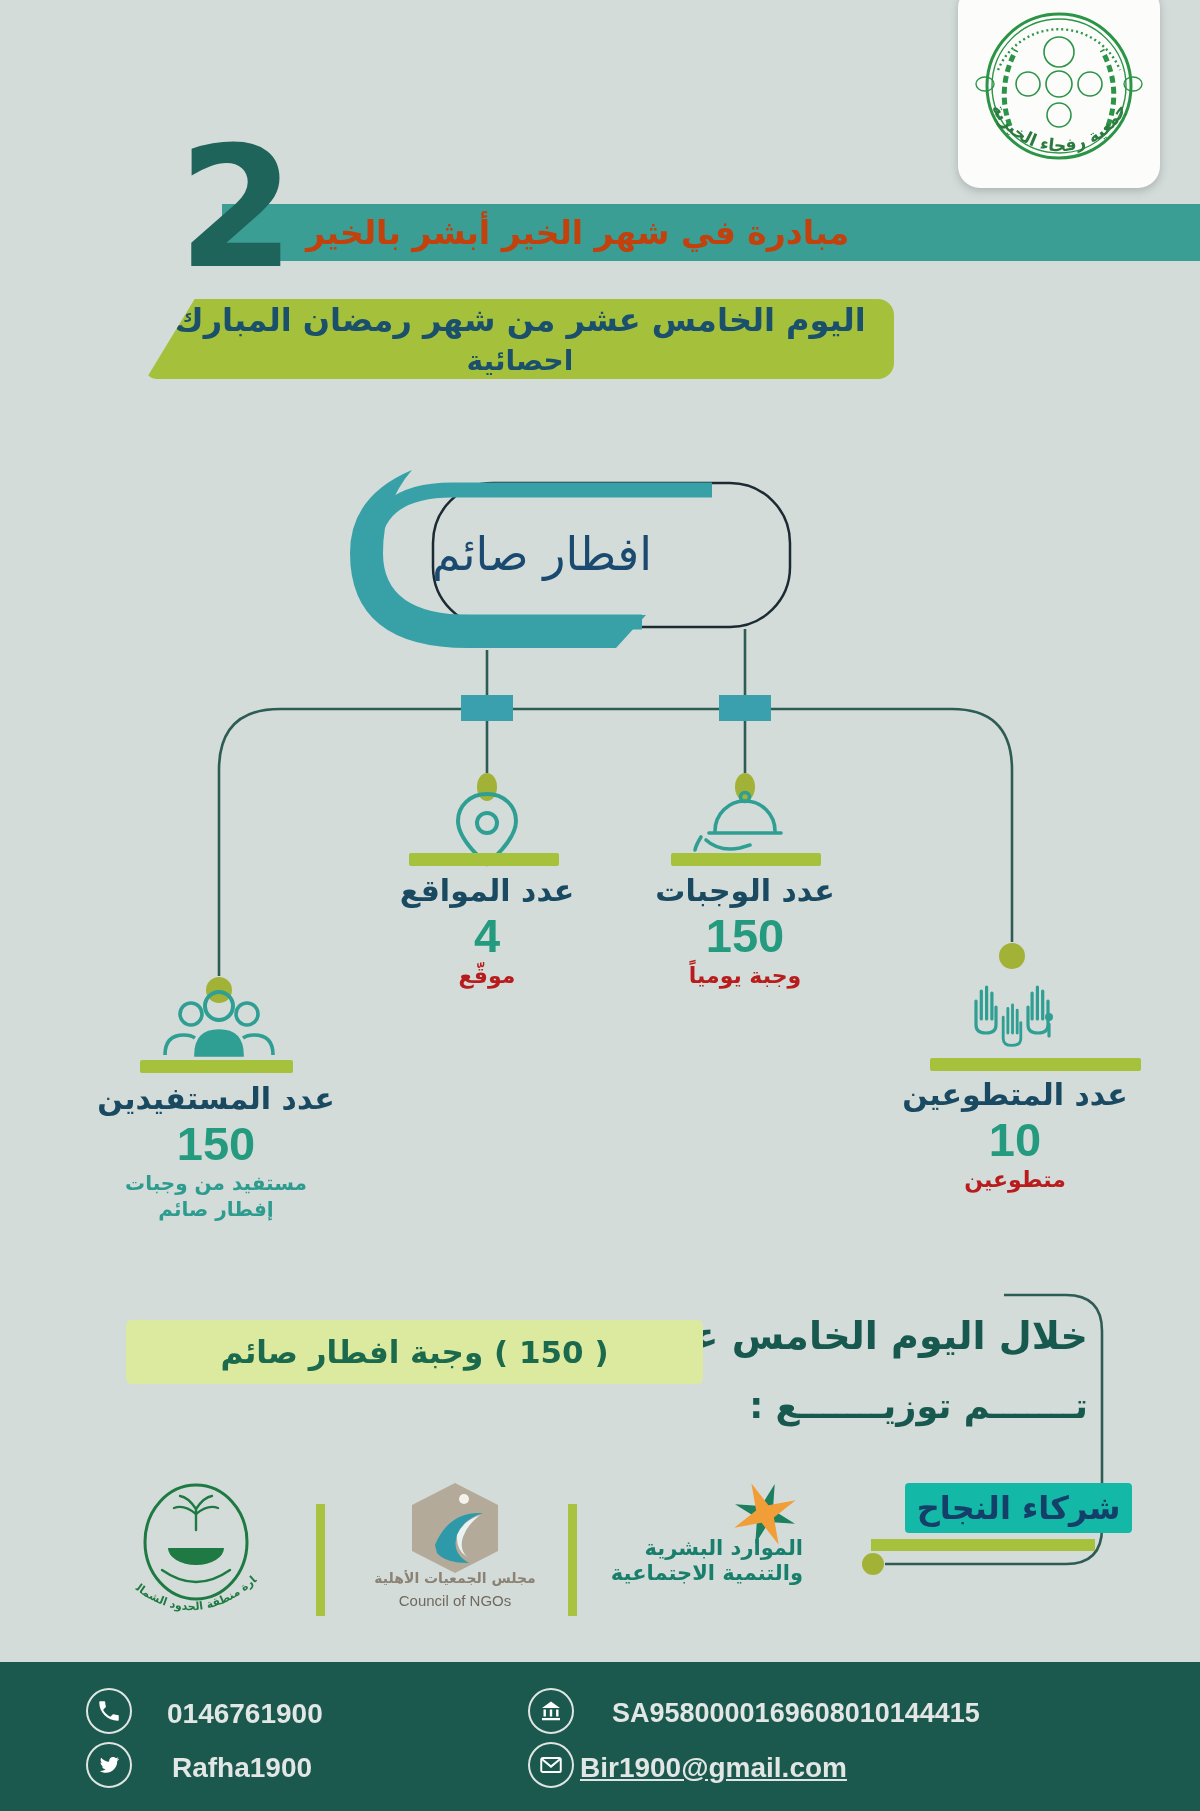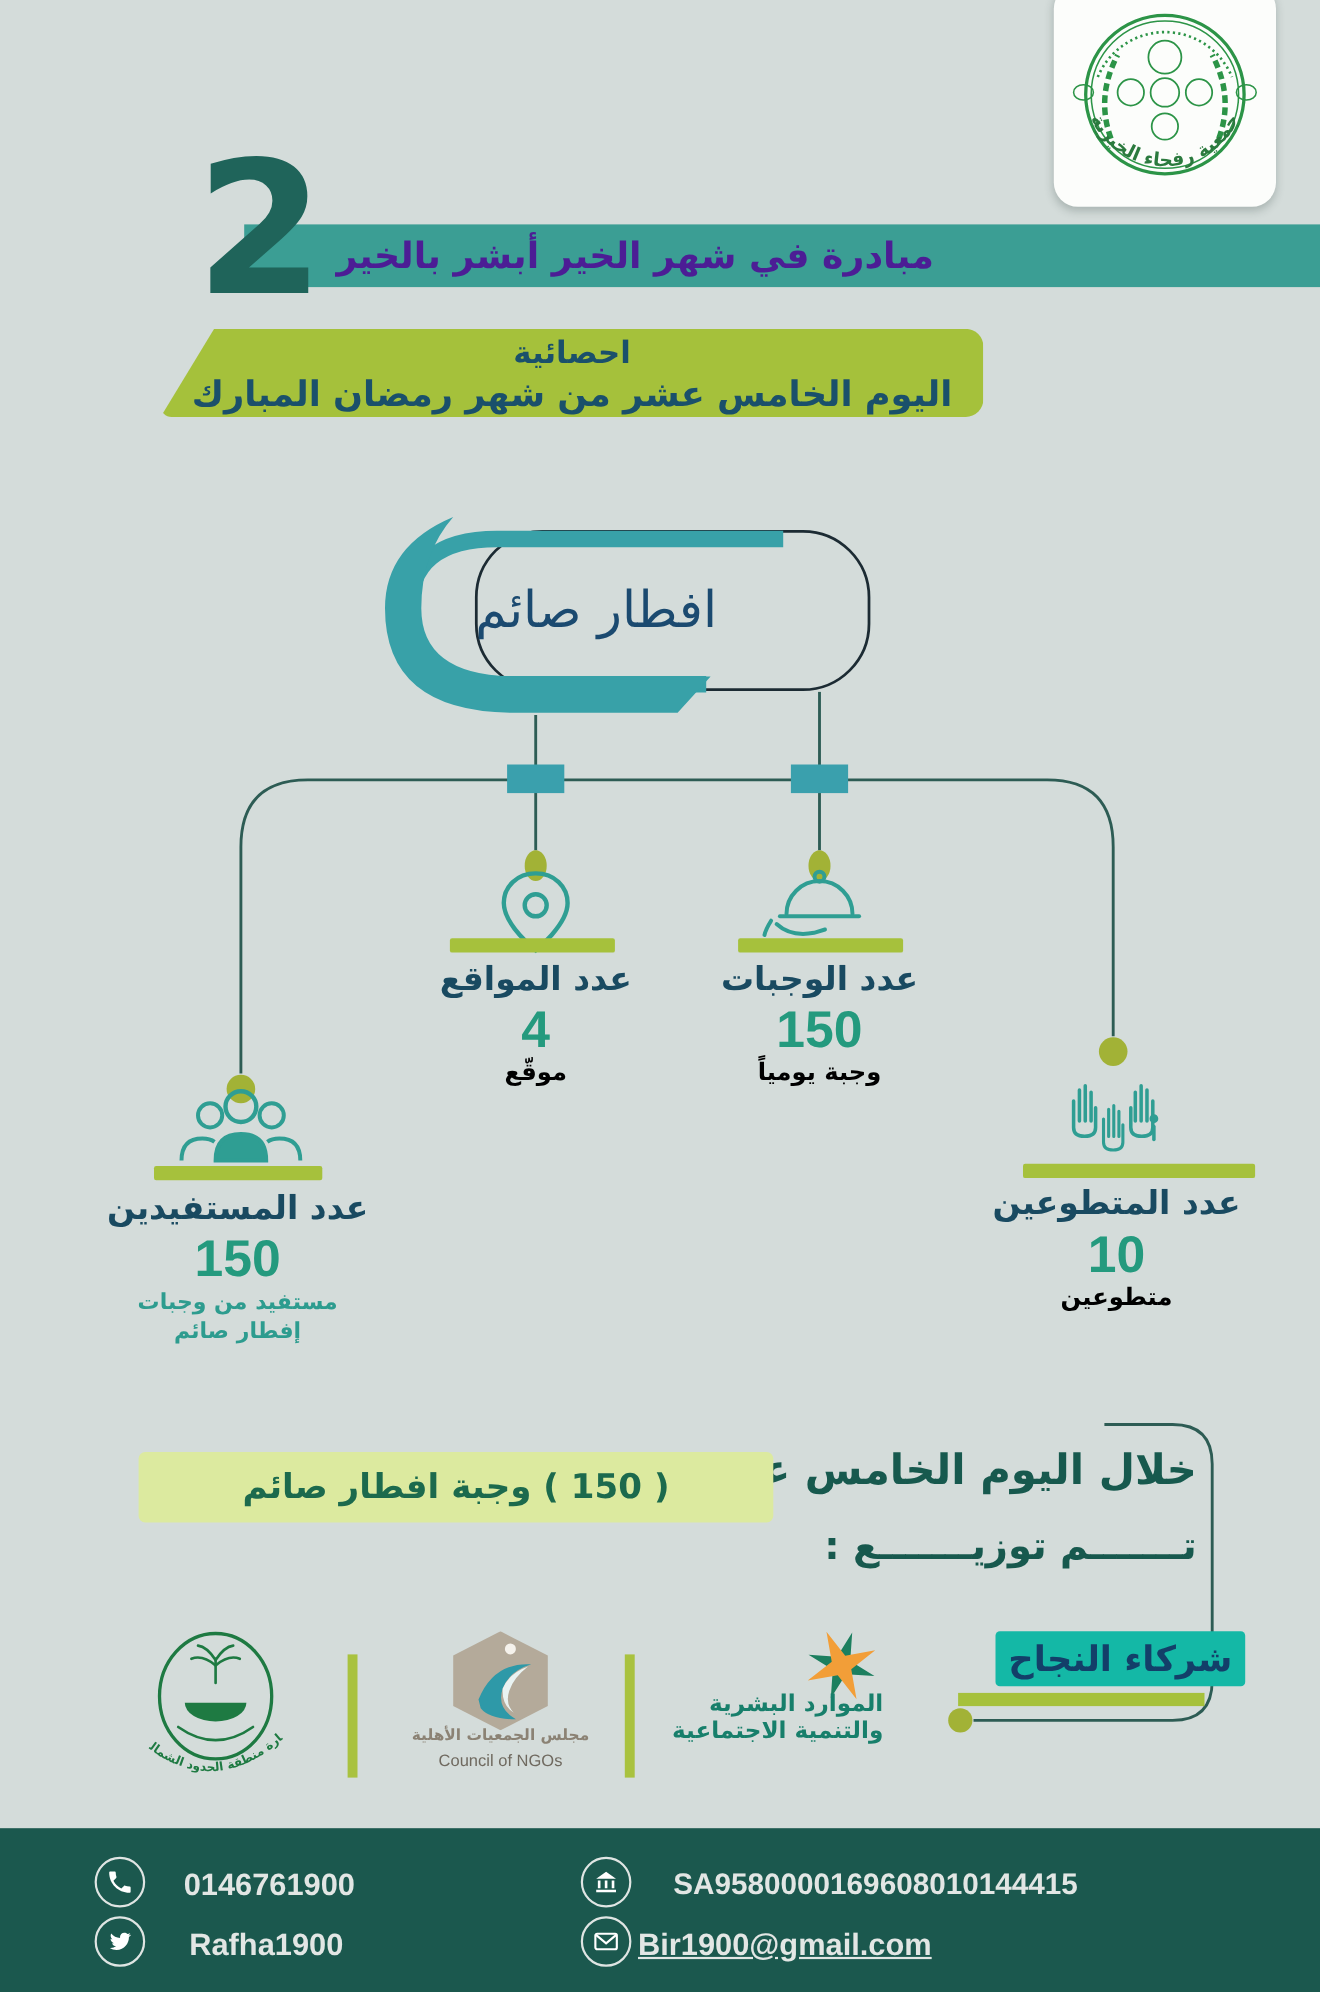--- a/index.html
+++ b/index.html
@@ -8,41 +8,41 @@
           font-family:"DejaVu Sans",sans-serif;margin:0 auto;}
   .abs{position:absolute;}
 
   
   .logo-card{left:958px;top:-14px;width:202px;height:202px;background:#fcfdfb;
              border-radius:22px;box-shadow:0 3px 8px rgba(40,60,55,.25);}
 
   
   .banner{left:222px;top:204px;width:978px;height:57px;background:#3b9e94;}
   .banner-title{left:285px;top:204px;width:585px;height:57px;line-height:57px;text-align:center;
-                color:#4c1d95;font-size:33px;font-weight:bold;direction:rtl;white-space:nowrap;}
+                color:#c2410c;font-size:33px;font-weight:bold;direction:rtl;white-space:nowrap;}
   .banner-number{left:178px;top:124px;font-size:168px;line-height:1;font-weight:bold;color:#1f645a;}
 
   
   .sub-banner{left:146px;top:299px;width:748px;height:80px;background:#a5c13b;
               border-radius:10px 16px 16px 10px;
               clip-path:polygon(6.5% 0,100% 0,100% 100%,0 100%);}
   .sub-line{width:100%;text-align:center;direction:rtl;color:#1a506b;font-weight:bold;}
   .sub-line1{font-size:28px;margin-top:5px;}
   .sub-line2{font-size:32px;margin-top:2px;}
 
   
   .program-title{left:392px;top:522px;width:300px;height:64px;line-height:64px;text-align:center;
                  font-size:46px;font-weight:normal;color:#1b4a70;direction:rtl;white-space:nowrap;}
 
   
   .stat{text-align:center;direction:rtl;}
   .stat .label{font-size:30px;font-weight:bold;color:#194a61;line-height:38px;white-space:nowrap;}
   .stat .value{font-size:47px;font-weight:bold;color:#249a7e;line-height:52px;
                font-family:"Liberation Sans","DejaVu Sans",sans-serif;}
-  .stat .unit{font-size:22px;color:#000000;line-height:28px;font-weight:bold;}
+  .stat .unit{font-size:22px;color:#b91c1c;line-height:28px;font-weight:bold;}
   .stat .unit-small{font-size:20px;color:#2d9c8f;line-height:26px;font-weight:bold;}
   .stat-locations{left:385px;top:872px;width:204px;}
   .stat-meals{left:643px;top:872px;width:204px;}
   .stat-beneficiaries{left:94px;top:1080px;width:244px;}
   .stat-volunteers{left:901px;top:1076px;width:228px;}
 
   
   .dist-line1{right:112px;top:1314px;font-size:38px;font-weight:bold;color:#17594e;
               direction:rtl;white-space:nowrap;}
   .dist-line2{right:112px;top:1386px;font-size:35px;font-weight:bold;color:#17594e;
@@ -104,22 +104,22 @@
       <defs>
           <path id="orgArc" d="M 30 112 A 74 74 0 0 0 172 112"></path>
         </defs>
       <text font-size="17" font-weight="bold" fill="#2b7a3e">
         <textPath href="#orgArc" startOffset="50%" text-anchor="middle">جمعية رفحاء الخيرية</textPath>
       </text>
     </svg>
   </div>
 
   <div class="abs sub-banner">
+    <div class="sub-line sub-line2">اليوم الخامس عشر من شهر رمضان المبارك</div>
     <div class="sub-line sub-line1">احصائية</div>
-    <div class="sub-line sub-line2">اليوم الخامس عشر من شهر رمضان المبارك</div>
   </div>
 
   <svg class="abs" style="left:0;top:400px;" width="1200" height="680" viewBox="0 0 1200 680">
 
     <rect x="433" y="83" width="357" height="144" rx="60" fill="none" stroke="#1c2b33" stroke-width="2.5"></rect>
 
     <path d="M712 90 H452 Q372 90 372 156 Q372 222 452 222 H642" fill="none" stroke="#38a1a8" stroke-width="15"></path>
 
     <path d="M646 215 L616 248 H468 Q350 248 350 153 Q350 96 412 70 Q383 103 383 153 Q383 215 470 215 Z" fill="#38a1a8"></path>
 

